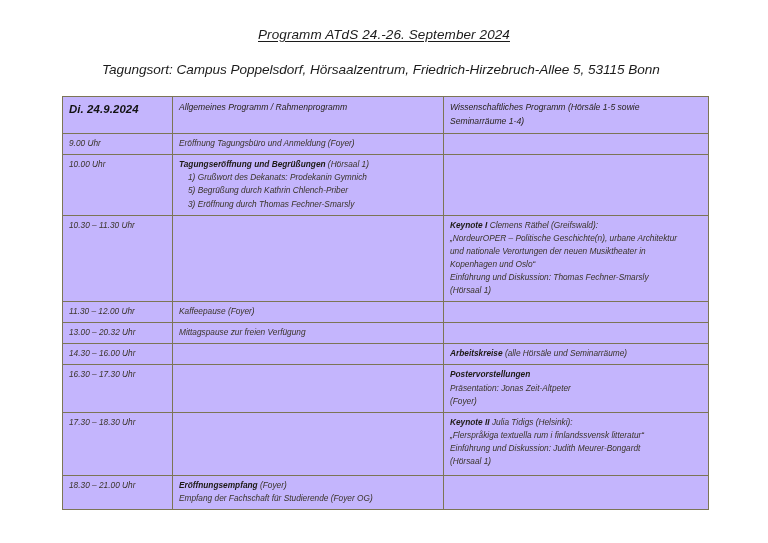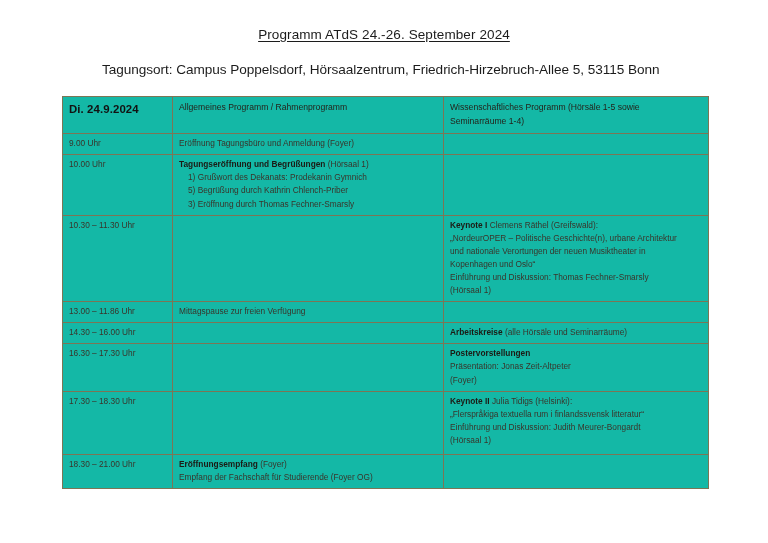--- a/index.html
+++ b/index.html
@@ -13,20 +13,21 @@
     overflow: hidden;
     font-family: "Liberation Sans", sans-serif;
     color: #1a1a1a;
     position: relative;
   }
   .page {
     width: 768px;
     height: 543px;
     position: relative;
     background: #ffffff;
+    font-style: italic;
   }
 
   
   .doc-title {
     position: absolute;
     left: 0;
     top: 27px;
     width: 768px;
     text-align: center;
     font-size: 13.5px;
@@ -61,21 +62,21 @@
     width: 646px;
     table-layout: fixed;
     background: #fcefcc;
   }
   table.schedule col.c-time  { width: 110px; }
   table.schedule col.c-gen   { width: 271px; }
   table.schedule col.c-sci   { width: 265px; }
 
   table.schedule td {
     border: 1px solid #7c7555;
-    background: #14b8a6;
+    background: #c4b5fd;
     vertical-align: top;
     padding: 3px 5px 4px 6px;
     font-size: 8.3px;
     line-height: 1.58;
     color: #3a342a;
     font-family: "Liberation Sans", sans-serif;
   }
   
   tr.head td {
     font-size: 8.6px;
@@ -159,21 +160,28 @@
             <td>
               <span class="ln"><span class="b">Keynote I</span> Clemens Räthel (Greifswald):</span>
               <span class="ln">„NordeurOPER – Politische Geschichte(n), urbane Architektur</span>
               <span class="ln">und nationale Verortungen der neuen Musiktheater in</span>
               <span class="ln">Kopenhagen und Oslo“</span>
               <span class="ln">Einführung und Diskussion: Thomas Fechner-Smarsly</span>
               <span class="ln">(Hörsaal 1)</span>
             </td>
           </tr>
           <tr style="height: 18px;">
-            <td class="time-cell">13.00 – 11.86 Uhr</td>
+            <td class="time-cell">11.30 – 12.00 Uhr</td>
+            <td>
+              <span class="ln">Kaffeepause (Foyer)</span>
+            </td>
+            <td class="empty"></td>
+          </tr>
+          <tr style="height: 18px;">
+            <td class="time-cell">13.00 – 20.32 Uhr</td>
             <td>
               <span class="ln">Mittagspause zur freien Verfügung</span>
             </td>
             <td class="empty"></td>
           </tr>
           <tr style="height: 18px;">
             <td class="time-cell">14.30 – 16.00 Uhr</td>
             <td class="empty"></td>
             <td>
               <span class="ln"><span class="b">Arbeitskreise</span>  (alle Hörsäle und Seminarräume)</span>

